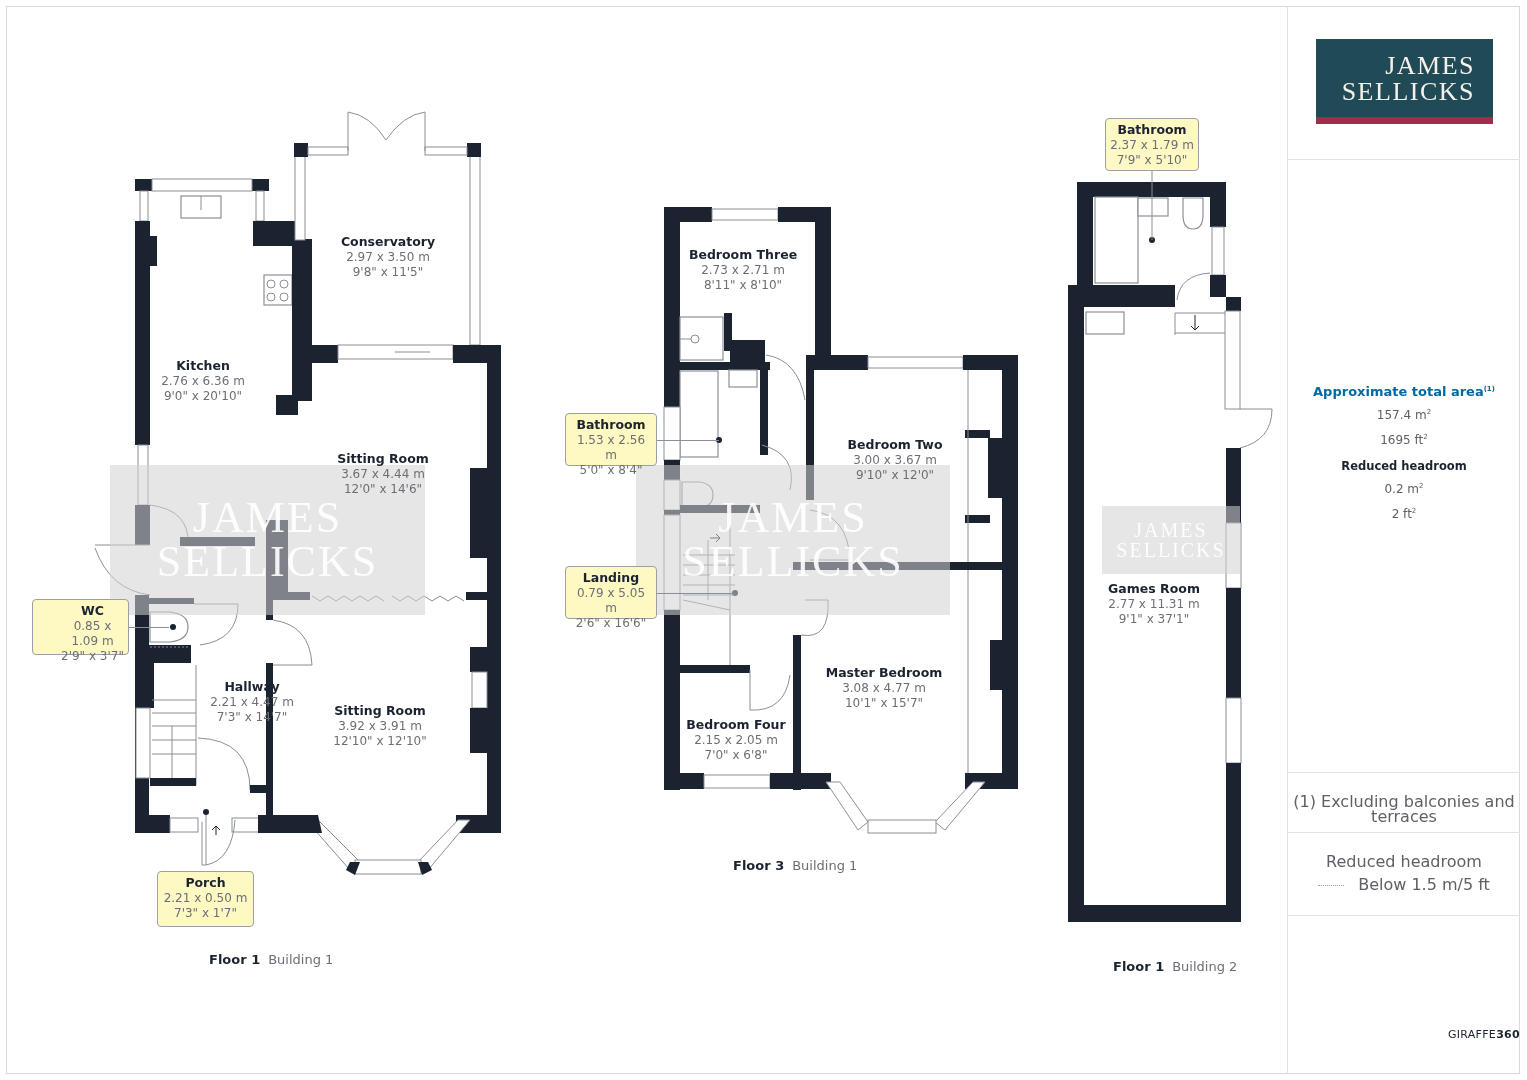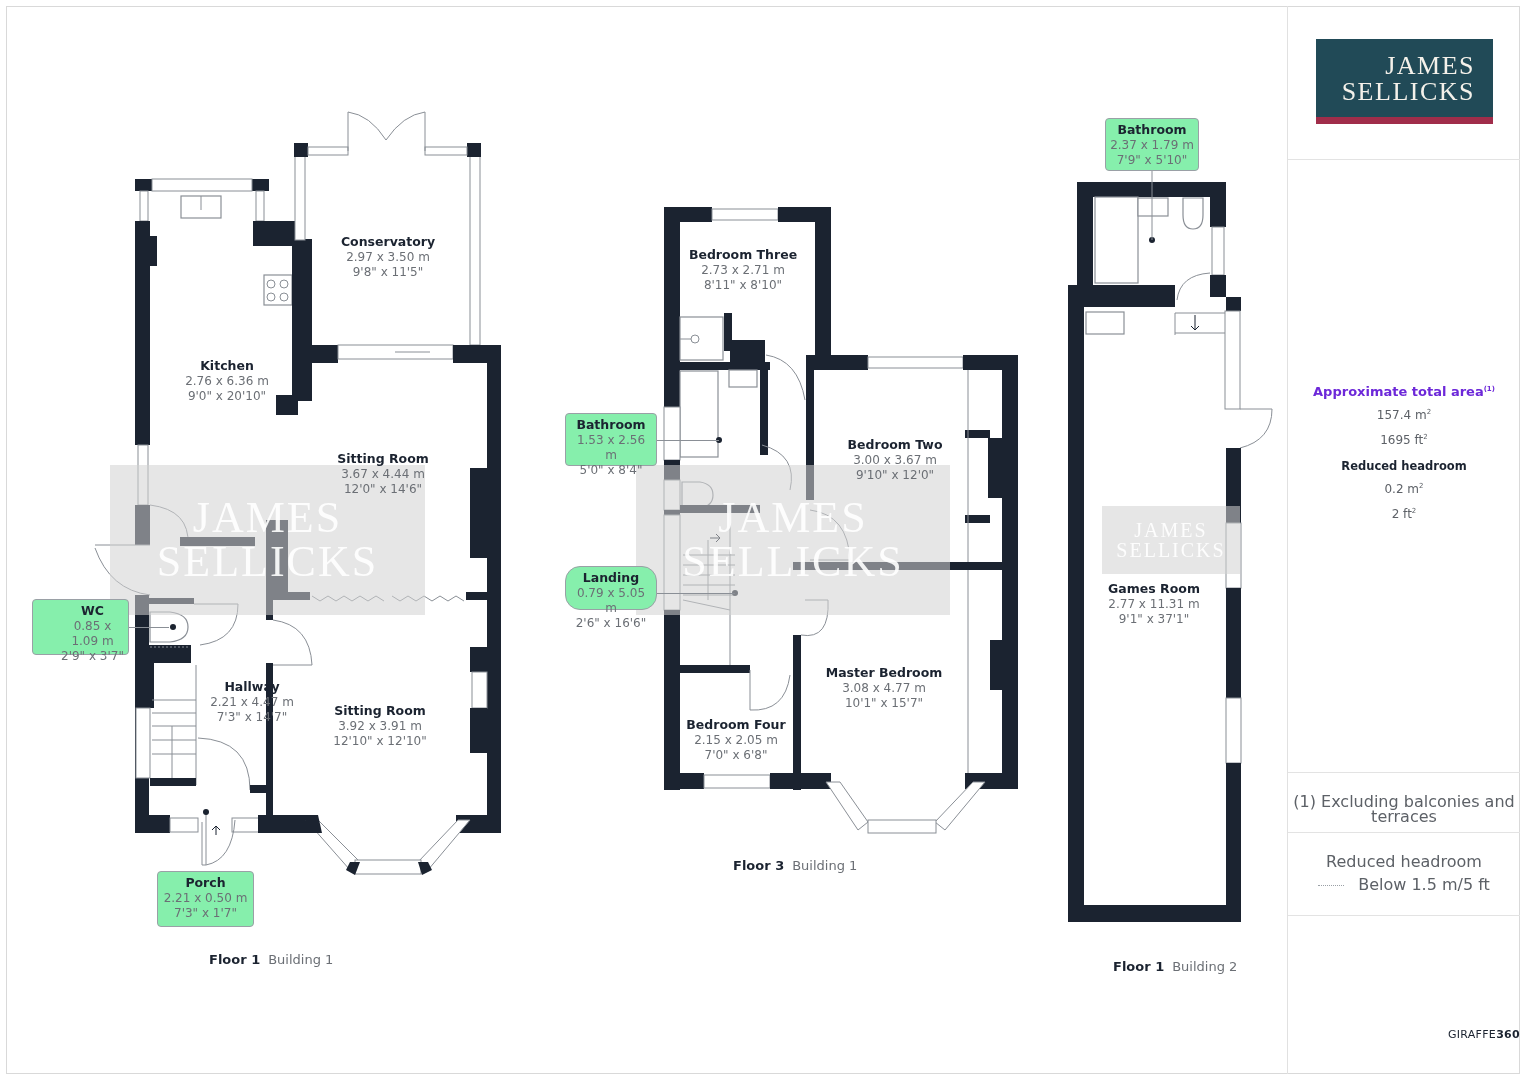--- a/index.html
+++ b/index.html
@@ -2,36 +2,36 @@
 <html><head>
 <meta charset="utf-8">
 <style>
   html,body{margin:0;padding:0;background:#fff;}
   body{width:1527px;height:1080px;position:relative;overflow:hidden;font-family:"DejaVu Sans","Liberation Sans",sans-serif;color:#1b2330;}
   .frame{position:absolute;left:6px;top:6px;width:1514px;height:1068px;border:1px solid #d9d9d9;box-sizing:border-box;}
   .plan-svg{position:absolute;left:0;top:0;}
   .label{position:absolute;text-align:center;white-space:nowrap;transform:translateX(-50%);}
   .label .name{font-weight:bold;font-size:12.5px;color:#1b2330;display:block;line-height:16px;}
   .label .dim{font-size:12px;color:#6b6f75;display:block;line-height:15px;}
-  .callout{position:absolute;border:1px solid #9aa0a6;border-radius:4px;background:#86efac;text-align:center;box-sizing:border-box;padding:3px 4px;}
+  .callout{position:absolute;border:1px solid #9aa0a6;border-radius:4px;background:#fef9c3;text-align:center;box-sizing:border-box;padding:3px 4px;}
   .callout .name{font-weight:bold;font-size:12.5px;color:#1b2330;display:block;line-height:16px;}
   .callout .dim{font-size:12px;color:#6b6f75;display:block;line-height:15px;}
   .floor-caption{position:absolute;font-size:13px;white-space:nowrap;}
   .floor-caption .fl{font-weight:bold;color:#1b2330;}
   .floor-caption .bd{color:#6b6f75;margin-left:8px;}
   .watermark{position:absolute;background:rgba(210,210,210,0.55);display:flex;flex-direction:column;align-items:center;justify-content:center;color:rgba(255,255,255,0.9);font-family:"Liberation Serif","DejaVu Serif",serif;letter-spacing:2px;line-height:1;}
   .side{position:absolute;left:1287px;top:6px;width:233px;height:1068px;border-left:1px solid #e1e1e1;box-sizing:border-box;}
   .side .sect{position:absolute;left:0;width:100%;text-align:center;}
   .side .divider{position:absolute;left:0;width:100%;height:1px;background:#e3e3e3;}
   .logo{position:absolute;left:28px;top:33px;width:177px;height:85px;background:#214a57;}
   .logo .bar{position:absolute;left:0;bottom:0;width:100%;height:7px;background:#a02d4a;}
   .logo .line1,.logo .line2{position:absolute;right:18px;font-family:"Liberation Serif","DejaVu Serif",serif;color:#f4f1ea;font-size:26px;letter-spacing:1.5px;line-height:1;}
   .logo .line1{top:14px;}
   .logo .line2{top:40px;}
-  .area-title{font-weight:bold;font-size:13px;color:#6d28d9;}
+  .area-title{font-weight:bold;font-size:13px;color:#0369a1;}
   .area-title sup{font-size:7px;}
   .val{font-size:12px;color:#5d6167;line-height:22px;}
   .val sup{font-size:7px;}
   .sub-title{font-weight:bold;font-size:11.5px;color:#1b2330;}
   .small{font-size:16px;color:#5d6167;line-height:15px;}
   .giraffe{font-size:11px;color:#1b2330;letter-spacing:0.3px;}
   .giraffe b{font-weight:bold;}
   .dotted-line{display:inline-block;width:26px;border-top:1px dotted #9aa0a6;vertical-align:middle;margin-right:14px;}
 </style>
 </head>
@@ -264,21 +264,21 @@
 <div class="watermark" style="left:1102px;top:506px;width:138px;height:68px;font-size:20px;">
   <span>JAMES</span>
   <span>SELLICKS</span>
 </div>
 
 <div class="label" style="left:388px;top:234px;">
   <span class="name">Conservatory</span>
   <span class="dim">2.97 x 3.50 m</span>
   <span class="dim">9'8" x 11'5"</span>
 </div>
-<div class="label" style="left:227px;top:358px;">
+<div class="label" style="left:203px;top:358px;">
   <span class="name">Kitchen</span>
   <span class="dim">2.76 x 6.36 m</span>
   <span class="dim">9'0" x 20'10"</span>
 </div>
 <div class="label" style="left:383px;top:451px;">
   <span class="name">Sitting Room</span>
   <span class="dim">3.67 x 4.44 m</span>
   <span class="dim">12'0" x 14'6"</span>
 </div>
 <div class="callout" style="left:32px;top:599px;width:97px;height:56px;padding-left:28px;">
@@ -315,21 +315,21 @@
   <span class="name">Bathroom</span>
   <span class="dim">1.53 x 2.56 m</span>
   <span class="dim">5'0" x 8'4"</span>
 </div>
 <div style="position:absolute;left:657px;top:440px;width:62px;height:1px;background:#8a8f96;"></div>
 <div class="label" style="left:895px;top:437px;">
   <span class="name">Bedroom Two</span>
   <span class="dim">3.00 x 3.67 m</span>
   <span class="dim">9'10" x 12'0"</span>
 </div>
-<div class="callout" style="left:565px;top:566px;width:92px;height:44px;border-radius:15px;">
+<div class="callout" style="left:565px;top:566px;width:92px;height:53px;">
   <span class="name">Landing</span>
   <span class="dim">0.79 x 5.05 m</span>
   <span class="dim">2'6" x 16'6"</span>
 </div>
 <div style="position:absolute;left:657px;top:593px;width:78px;height:1px;background:#8a8f96;"></div>
 <div class="label" style="left:884px;top:665px;">
   <span class="name">Master Bedroom</span>
   <span class="dim">3.08 x 4.77 m</span>
   <span class="dim">10'1" x 15'7"</span>
 </div>

